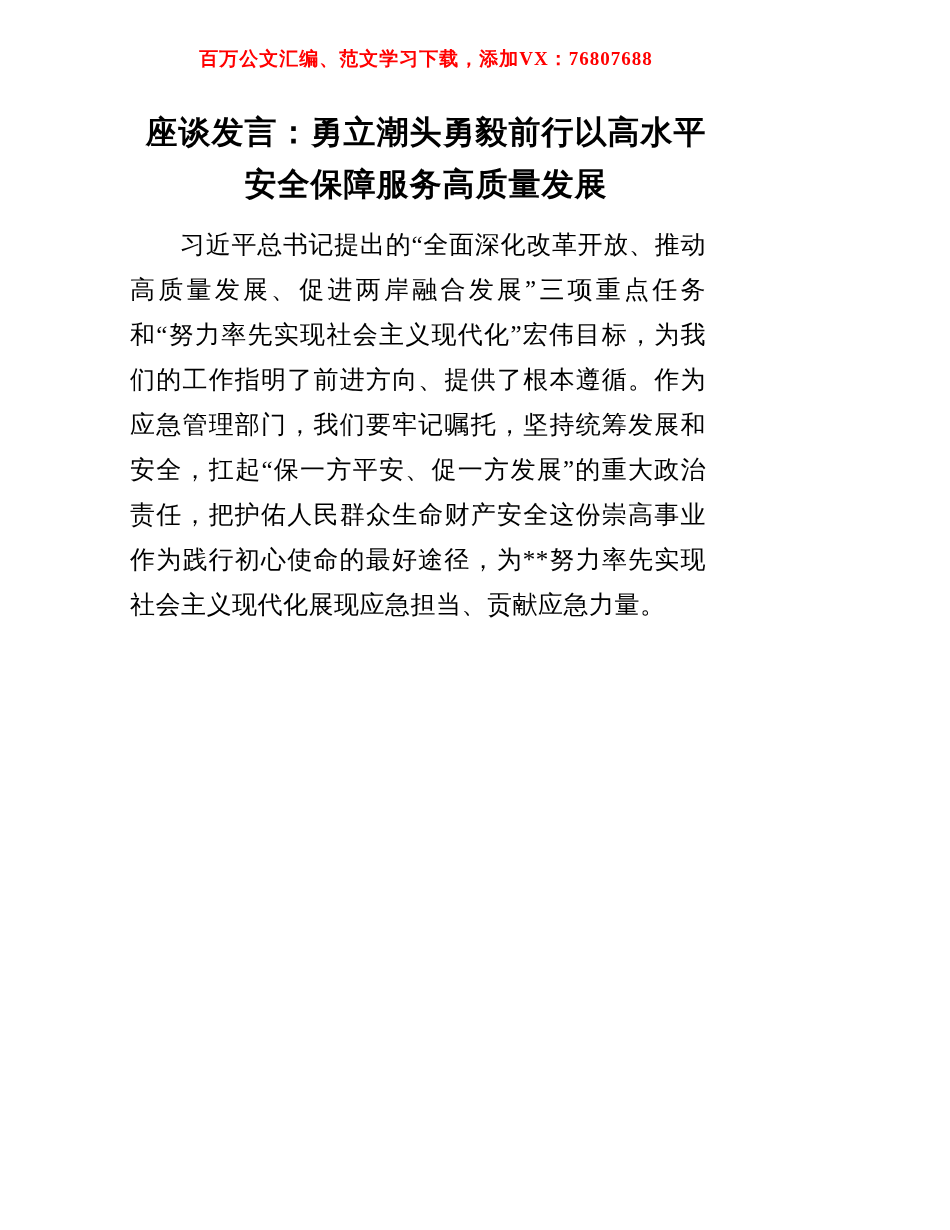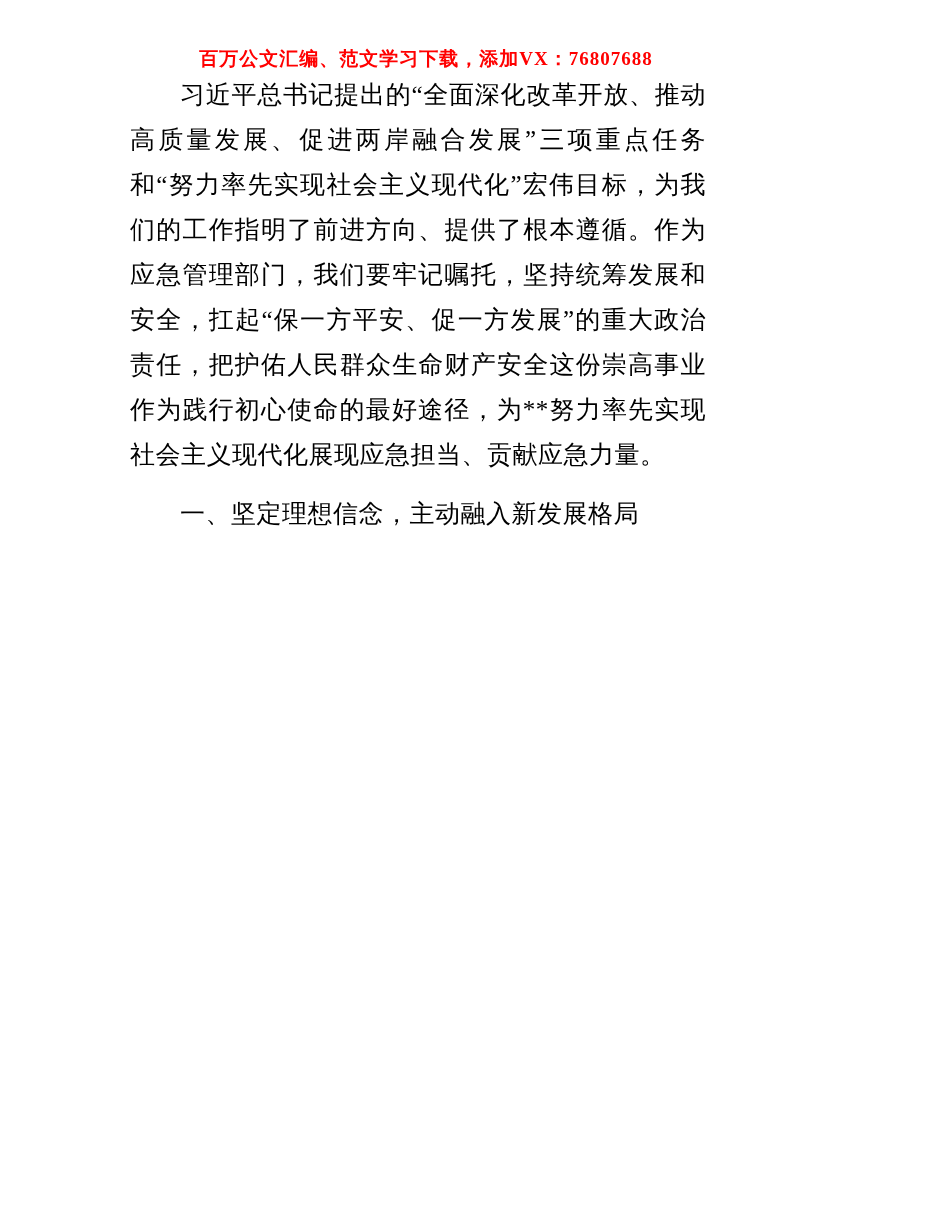--- a/index.html
+++ b/index.html
@@ -54,22 +54,22 @@
 </style>
 </head>
 <body>
 
 <div class="page">
 
   <div class="promo-header">
     <span>百万公文汇编、范文学习下载，添加VX：76807688</span>
   </div>
 
+  <h1 class="doc-title">座谈发言：勇立潮头勇毅前行以高水平安全保障服务高质量发展</h1>
 
   <main>
     <p class="body-para">习近平总书记提出的“全面深化改革开放、推动高质量发展、促进两岸融合发展”三项重点任务和“努力率先实现社会主义现代化”宏伟目标，为我们的工作指明了前进方向、提供了根本遵循。作为应急管理部门，我们要牢记嘱托，坚持统筹发展和安全，扛起“保一方平安、促一方发展”的重大政治责任，把护佑人民群众生命财产安全这份崇高事业作为践行初心使命的最好途径，为**努力率先实现社会主义现代化展现应急担当、贡献应急力量。</p>
 
-    <p class="body-para section-heading">一、坚定理想信念，主动融入新发展格局</p>
 
 
   </main>
 
 </div>
 
 </body></html>

